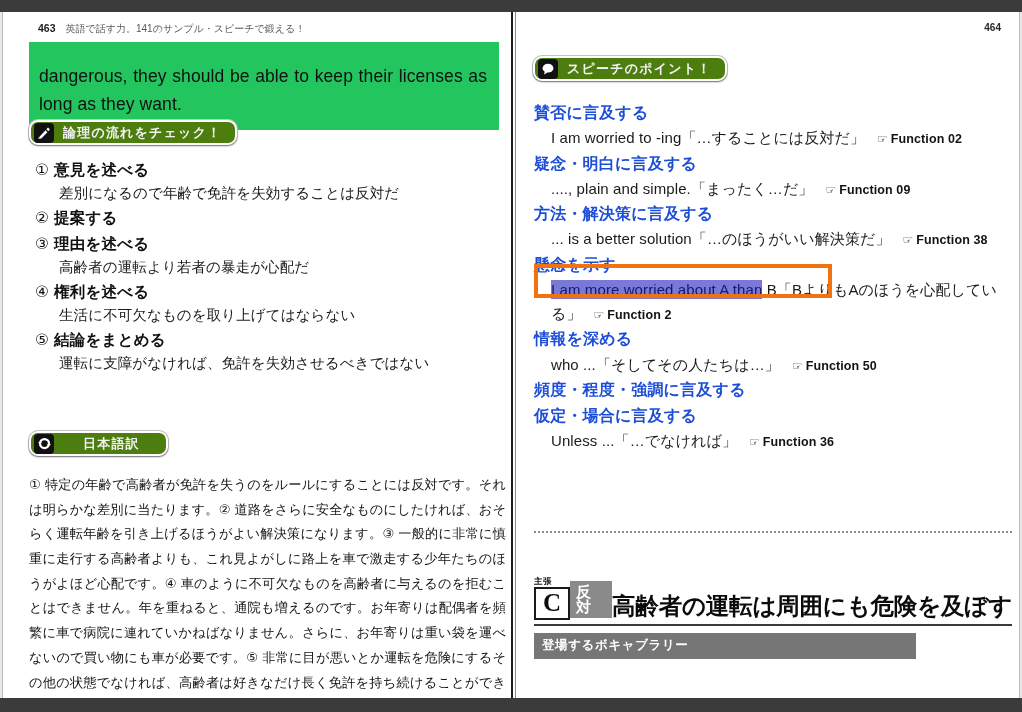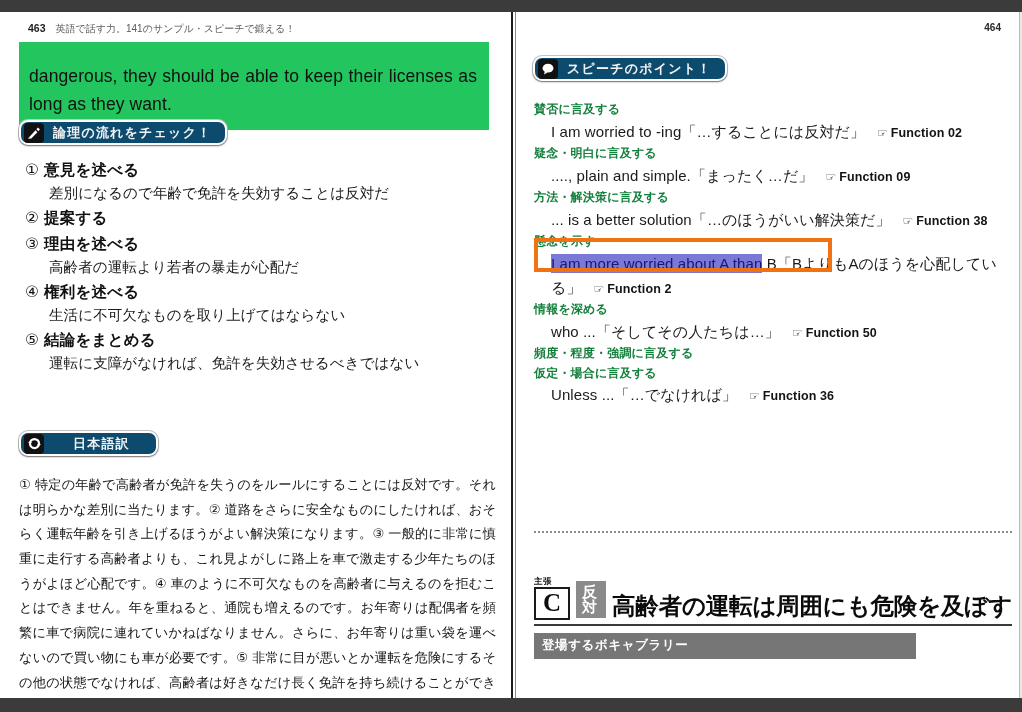--- a/index.html
+++ b/index.html
@@ -54,21 +54,21 @@
     border-right: 1px solid #8a8a8a;
   }
 
   .page-col {
     position: absolute;
     top: 12px;
     height: 686px;
     background: #ffffff;
     overflow: hidden;
   }
-  .page-left  { left: 0;   width: 602px; }
+  .page-left  { left: 10px;   width: 602px; }
   .page-right { left: 517px; width: 502px; }
 
   
   .runhead {
     position: absolute;
     top: 10px;
     font-size: 10px;
     color: #585858;
     white-space: nowrap;
   }
@@ -93,21 +93,21 @@
     line-height: 1.62;
     color: #111111;
     text-align: justify;
     letter-spacing: 0.1px;
   }
 
   
   .badge {
     display: inline-flex;
     align-items: center;
-    background: #0c4a6e;
+    background: #4d7c0f;
     border: 2px solid #ffffff;
     border-radius: 9px;
     box-shadow: 0 1px 2px rgba(0,0,0,0.45), 0 0 0 1px #c9c9c9;
     height: 25px;
     padding: 0 14px 0 3px;
     position: absolute;
   }
   .badge-ico {
     width: 20px; height: 20px;
     background: #111111;
@@ -170,23 +170,23 @@
   }
 
   
   .points {
     position: absolute;
     left: 17px;
     top: 88px;
     width: 478px;
   }
   .pt-head {
-    font-size: 12px;
-    font-weight: bold;
-    color: #15803d;
+    font-size: 16px;
+    font-weight: bold;
+    color: #1d4ed8;
     line-height: 1.64;
     letter-spacing: 0.2px;
   }
   .pt-body {
     font-size: 15px;
     color: #1a1a1a;
     line-height: 1.62;
     padding-left: 17px;
     letter-spacing: 0.1px;
   }
@@ -233,21 +233,20 @@
   
   .claim {
     position: absolute;
     left: 17px;
     top: 565px;
     width: 478px;
   }
   .claim-row {
     display: flex;
     align-items: flex-end;
-    gap: 6px;
   }
   .claim-letter-wrap {
     display: flex;
     flex-direction: column;
     align-items: flex-start;
   }
   .claim-kicker {
     font-size: 8.5px;
     font-weight: bold;
     color: #111111;

